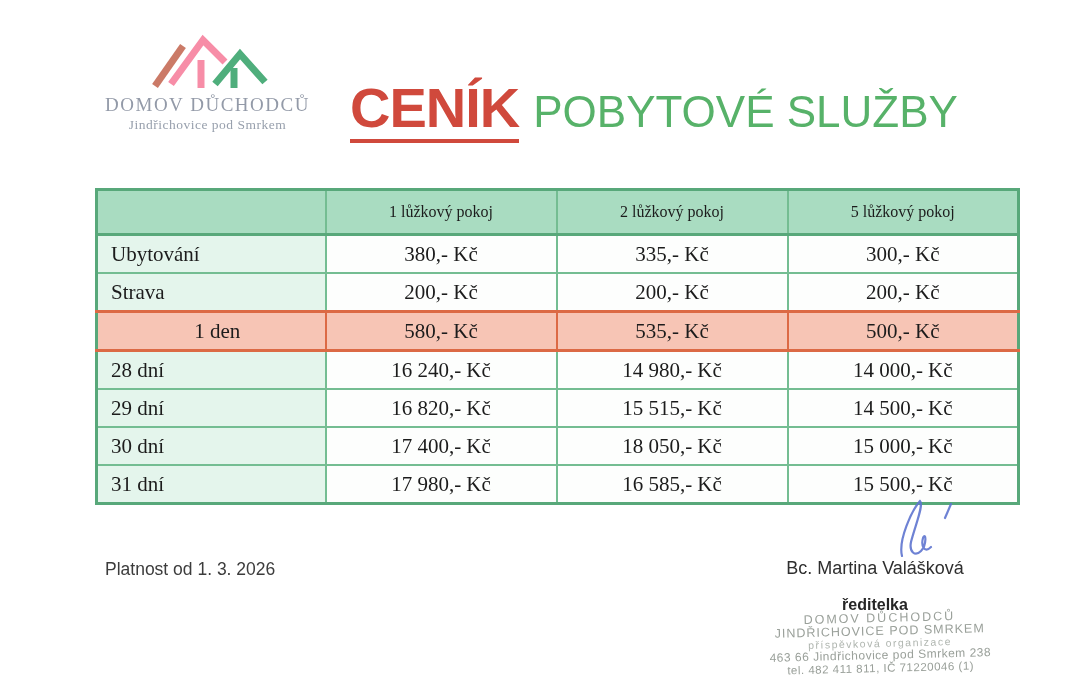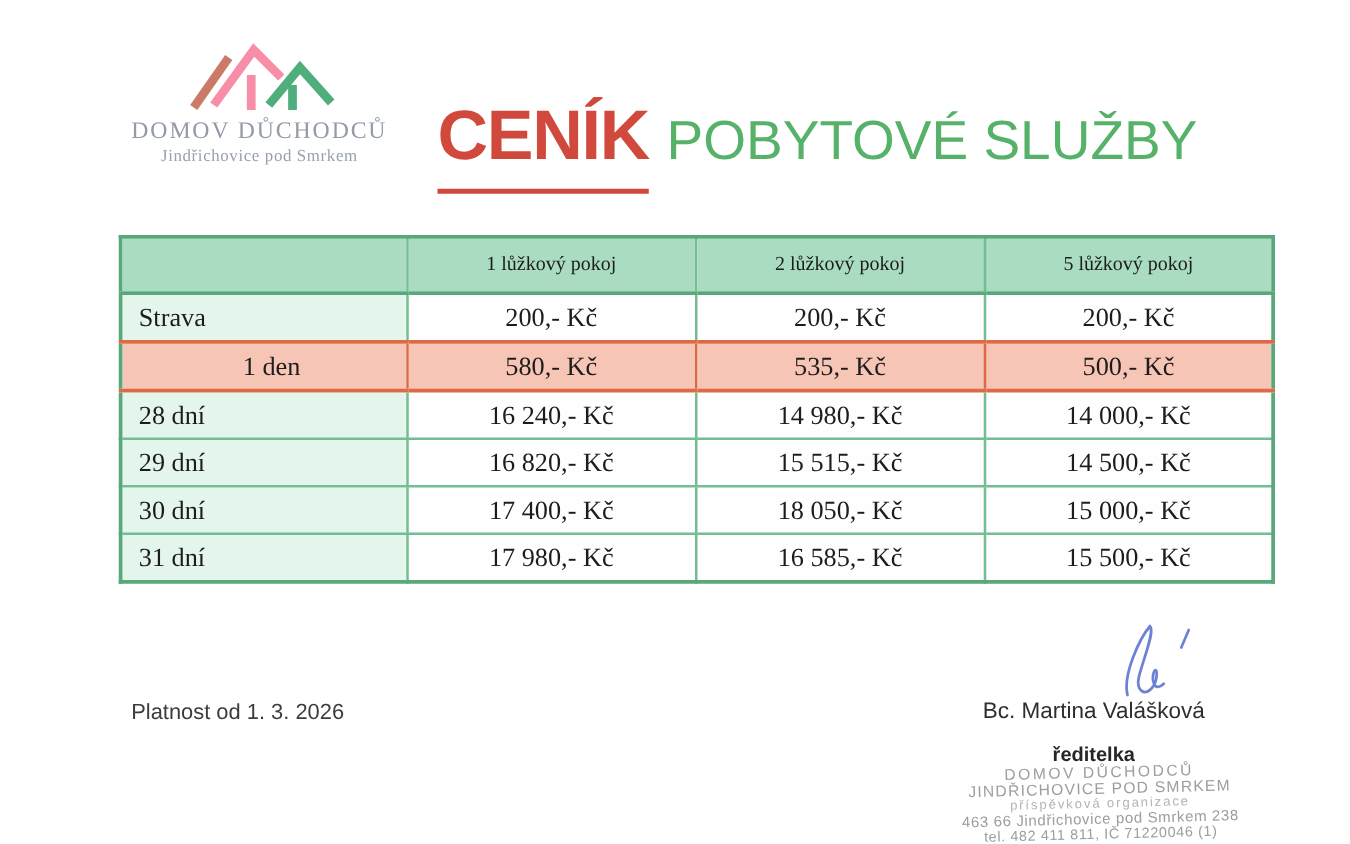--- a/index.html
+++ b/index.html
@@ -11,21 +11,21 @@
   .logo svg{display:block;margin:0 auto;}
   .org-name{font-family:"Liberation Serif",serif;font-size:19px;letter-spacing:1.5px;
             color:#939aa8;margin-top:2px;white-space:nowrap;}
   .org-sub{font-family:"Liberation Serif",serif;font-size:13.5px;letter-spacing:.5px;
            color:#98a0ad;margin-top:1px;white-space:nowrap;}
 
   
   .title{position:absolute;left:350px;top:80px;display:flex;align-items:baseline;
          white-space:nowrap;}
   .title-hl{color:#d0493c;font-size:56px;font-weight:bold;letter-spacing:-1px;
-            border-bottom:4px solid #d0493c;padding-bottom:15px;line-height:1.0;}
+            border-bottom:4px solid #d0493c;padding-bottom:3px;line-height:1.0;}
   .title-rest{color:#57b269;font-size:44px;font-weight:normal;margin-left:14px;
               letter-spacing:0px;line-height:1.0;}
 
   
   table.price{position:absolute;left:95px;top:188px;width:925px;border-collapse:collapse;
               table-layout:fixed;font-family:"Liberation Serif",serif;color:#1c1c1c;}
   table.price{border:3px solid #58a87a;}
   .price th,.price td{border:2px solid #74bd92;overflow:hidden;}
   .price thead th{height:40px;background:#a9dcc1;font-weight:normal;font-size:16px;
                   text-align:center;border-bottom:3px solid #58a87a;}
@@ -83,20 +83,26 @@
     <thead>
       <tr>
         <th></th>
         <th>1 lůžkový pokoj</th>
         <th>2 lůžkový pokoj</th>
         <th>5 lůžkový pokoj</th>
       </tr>
     </thead>
     <tbody>
       <tr>
+        <td class="lbl">Ubytování</td>
+        <td class="val">380,- Kč</td>
+        <td class="val">335,- Kč</td>
+        <td class="val">300,- Kč</td>
+      </tr>
+      <tr>
         <td class="lbl">Strava</td>
         <td class="val">200,- Kč</td>
         <td class="val">200,- Kč</td>
         <td class="val">200,- Kč</td>
       </tr>
       <tr class="hl">
         <td class="lbl">1 den</td>
         <td class="val">580,- Kč</td>
         <td class="val">535,- Kč</td>
         <td class="val">500,- Kč</td>

